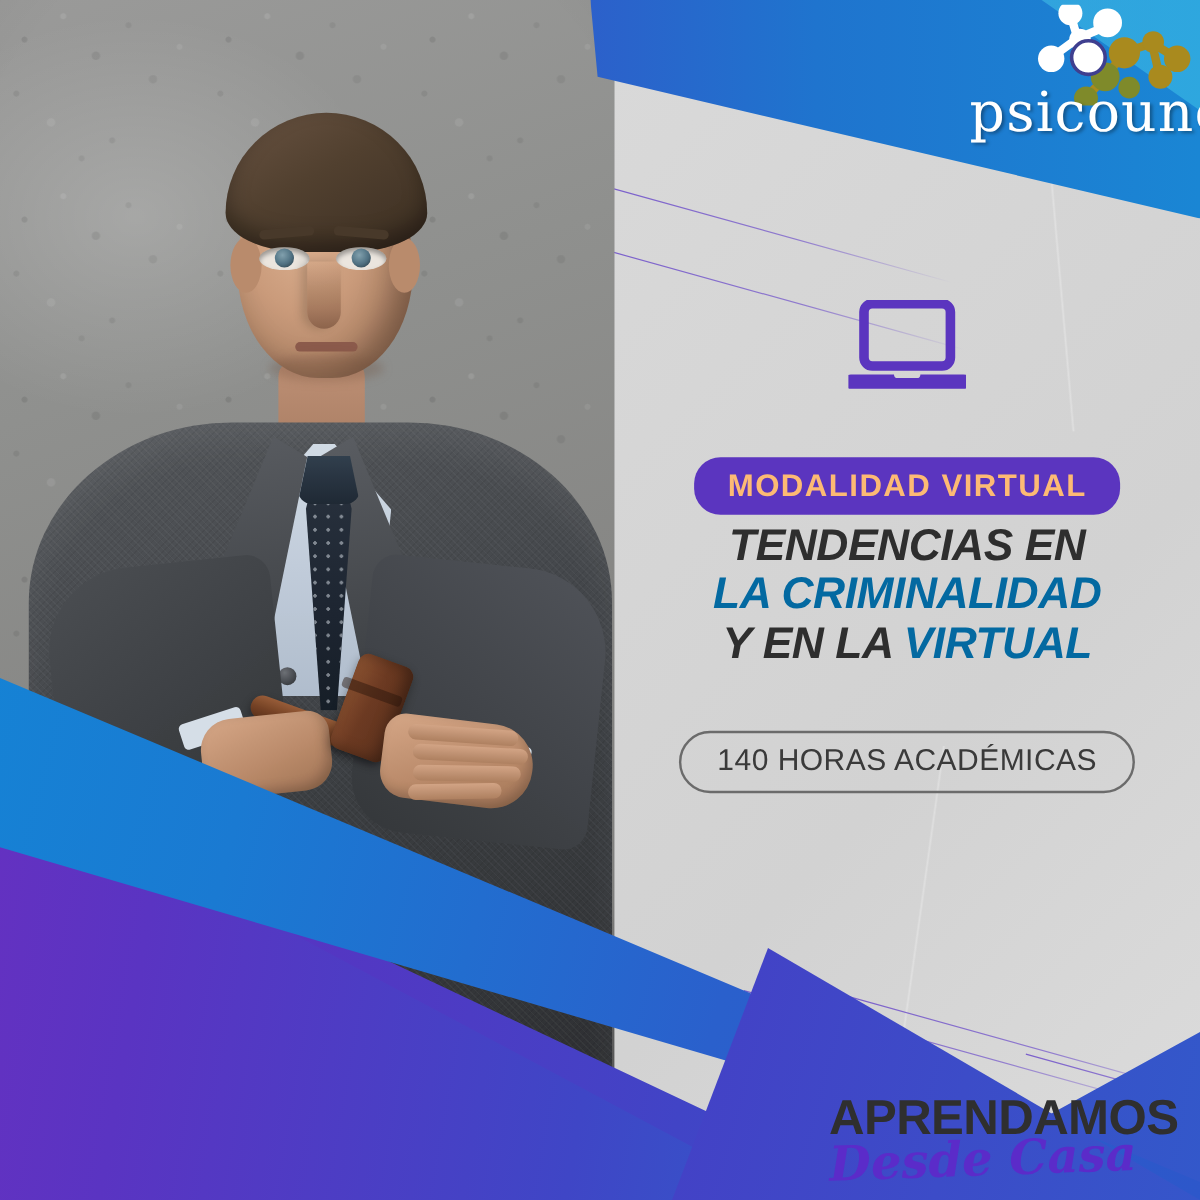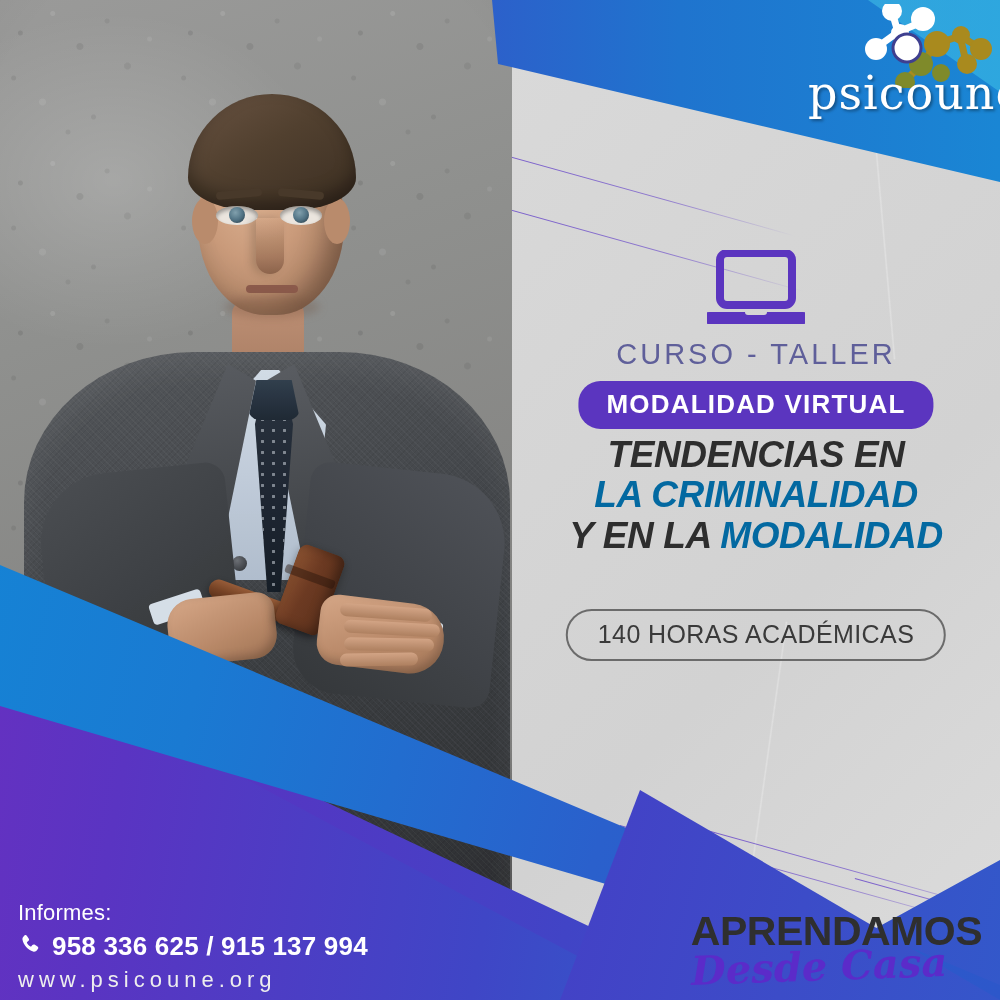--- a/index.html
+++ b/index.html
@@ -310,21 +310,21 @@
     position: absolute; left: 0; right: 0; top: 338px;
     text-align: center;
     font-size: 29px;
     letter-spacing: 3px;
     color: #5f5f9a;
     font-weight: 400;
   }
   .badge-virtual {
     position: absolute; left: 50%; top: 381px; transform: translateX(-50%);
     background: #5b35bf;
-    color: #ffffff;
+    color: #fdba74;
     font-size: 26px;
     font-weight: 700;
     letter-spacing: 1.2px;
     padding: 8px 28px 9px;
     border-radius: 22px;
     white-space: nowrap;
   }
   .title {
     position: absolute; left: 0; right: 0; top: 435px;
     text-align: center;
@@ -490,44 +490,31 @@
 
   <div class="content">
 
     <div class="laptop-icon">
       <svg width="98" height="76" viewBox="0 0 98 76" xmlns="http://www.w3.org/2000/svg">
         <rect x="13" y="3" width="72" height="52" rx="7" ry="7" fill="none" stroke="#5b35bf" stroke-width="8"></rect>
         <path d="M2 62 h36 a3 3 0 0 0 3 3 h16 a3 3 0 0 0 3 -3 h36 a6 6 0 0 1 0 12 H2 a6 6 0 0 1 0 -12 z" fill="#5b35bf"></path>
       </svg>
     </div>
 
-    <div class="eyebrow">CURSO - TALLER</div>
 
     <div class="badge-virtual">MODALIDAD VIRTUAL</div>
 
     <div class="title">
       <div>TENDENCIAS EN</div>
       <div class="accent">LA CRIMINALIDAD</div>
-      <div><span>Y EN LA </span><span class="accent">MODALIDAD</span></div>
+      <div><span>Y EN LA </span><span class="accent">VIRTUAL</span></div>
     </div>
 
     <div class="badge-hours">140 HORAS ACADÉMICAS</div>
   </div>
 
-  <div class="contact">
-    <div class="informes">Informes:</div>
-    <div class="phone-row">
-      <span>
-        <svg width="24" height="24" viewBox="0 0 24 24" xmlns="http://www.w3.org/2000/svg">
-          <path d="M6.6 2.3c.7-.5 1.7-.3 2.2.4l2 3c.4.7.3 1.6-.3 2.1l-1.3 1.1c-.3.3-.4.7-.2 1 .7 1.4 1.9 2.7 3.4 3.6.3.2.8.1 1-.2l1-1.3c.5-.6 1.4-.8 2.1-.4l3 1.9c.8.5 1 1.5.5 2.3l-.9 1.3c-.9 1.3-2.5 1.9-4 1.4-2.6-.8-5-2.4-6.9-4.5C6.3 11.8 5 9.3 4.5 6.7c-.3-1.5.4-3 1.6-3.8z" fill="#ffffff"></path>
-        </svg>
-      </span>
-      <span class="phone-num">958 336 625 / 915 137 994</span>
-    </div>
-    <div class="site">www.psicoune.org</div>
-  </div>
 
   <div class="slogan">
     <div class="line1">APRENDAMOS</div>
     <div class="line2">Desde Casa</div>
   </div>
 
 </div>
 
 </body></html>

